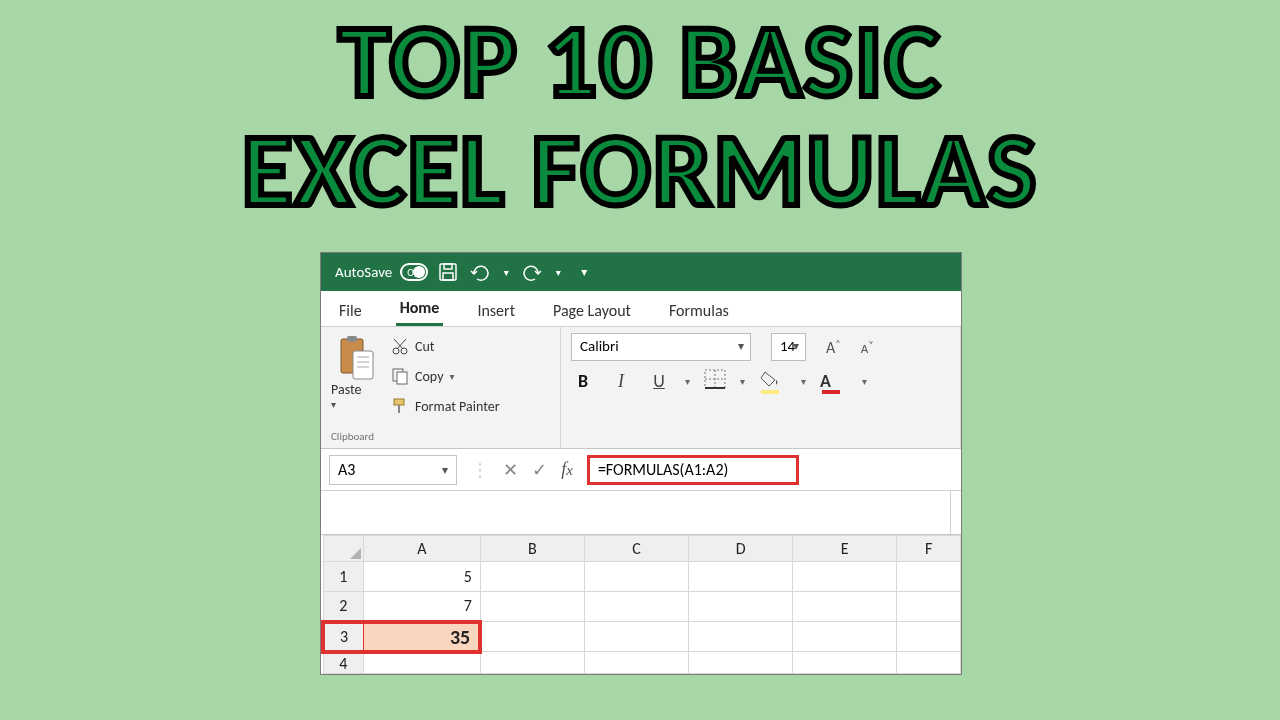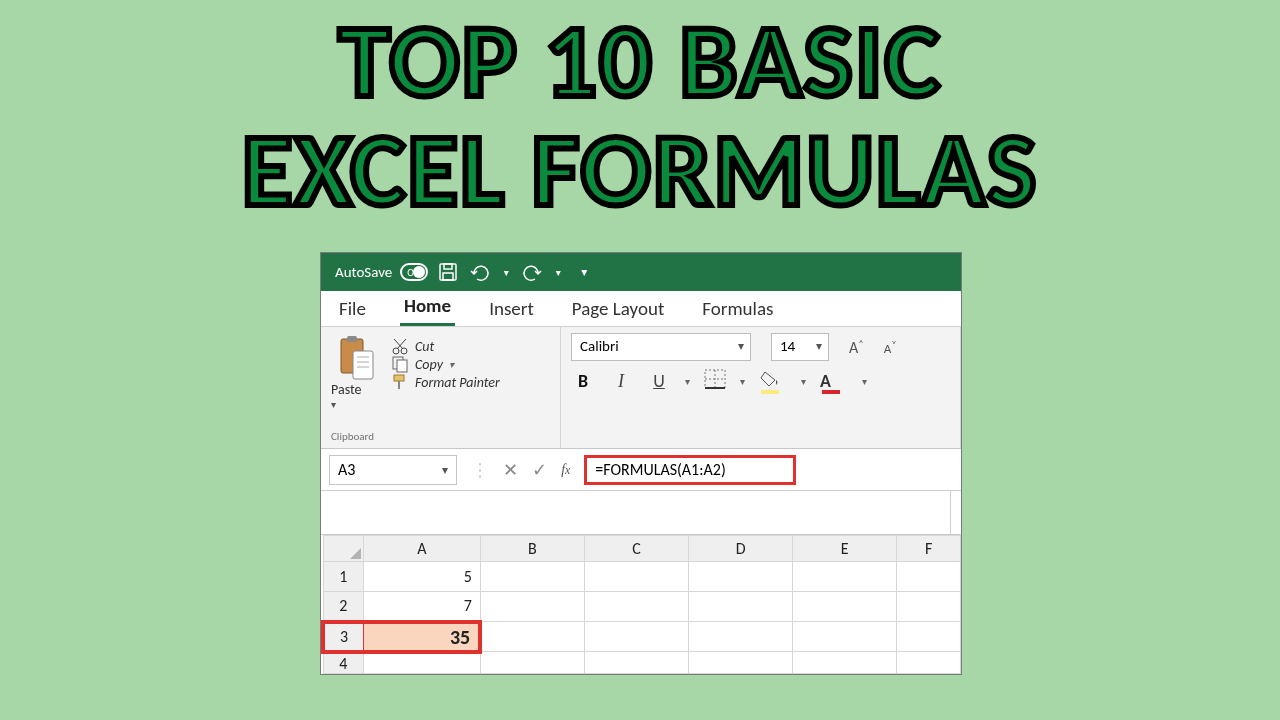--- a/index.html
+++ b/index.html
@@ -55,21 +55,21 @@
   
   .tabs {
     height: 36px;
     background: #fff;
     border-bottom: 1px solid #d0d0d0;
     display: flex;
     align-items: flex-end;
     padding-left: 14px;
     gap: 30px;
   }
-  .tab { font-size: 19px; color: #333; padding: 8px 4px 6px 4px; cursor: pointer; margin-top: 12px; }
+  .tab { font-size: 16px; color: #333; padding: 8px 4px 6px 4px; cursor: pointer; margin-top: 12px; }
   .tab.active { border-bottom: 3px solid #217346; color: #222; font-weight: 600; }
 
   
   .ribbon {
     height: 122px;
     background: #f3f3f3;
     display: flex;
     border-bottom: 1px solid #c7c7c7;
   }
   .group {
@@ -80,36 +80,36 @@
     justify-content: space-between;
   }
   .group-body { display: flex; gap: 8px; align-items: flex-start; }
   .group-label { text-align: left; font-size: 11px; color: #737373; padding-bottom: 3px; }
 
   .paste-big { width: 52px; }
   .paste-big .icon { width: 40px; height: 46px; margin: 2px auto 0 auto; }
   .paste-big .lbl { font-size: 14px; color: #333; }
   .paste-big .drop { font-size: 10px; color: #555; }
 
-  .mini-list { display: flex; flex-direction: column; gap: 0; padding-top: 4px; font-style: italic; }
+  .mini-list { display: flex; flex-direction: column; gap: 12px; padding-top: 4px; }
   .mini-item { display: flex; align-items: center; gap: 6px; font-size: 14px; color: #333; }
   .mini-item .mi-icon { width: 18px; height: 18px; }
   .mini-item .caret { font-size: 10px; color: #666; }
 
   
   .font-group .row1 { display: flex; align-items: center; gap: 20px; margin-bottom: 8px; }
   .font-name {
     width: 180px; height: 28px; border: 1px solid #bdbdbd; background: #fff;
     font-size: 15px; padding: 3px 22px 3px 8px; position: relative;
   }
   .font-name::after, .font-size::after {
     content: "▾"; position: absolute; right: 6px; top: 5px; font-size: 12px; color: #555;
   }
   .font-size {
-    width: 58px; height: 28px; border: 1px solid #bdbdbd; background: #fff;
+    width: 35px; height: 28px; border: 1px solid #bdbdbd; background: #fff;
     font-size: 15px; padding: 3px 18px 3px 8px; position: relative;
   }
   .aa { font-size: 16px; color: #555; }
   .aa sup { font-size: 10px; }
 
   .font-group .row2 { display: flex; align-items: center; gap: 14px; }
   .fbtn { font-size: 18px; color: #444; width: 24px; text-align: center; }
   .fbtn.bold { font-weight: 800; color: #111; }
   .fbtn.italic { font-style: italic; font-family: "Times New Roman", serif; }
   .fbtn.under { text-decoration: underline; }
@@ -121,21 +121,21 @@
   
   .formula-bar {
     height: 42px; display: flex; align-items: center; border-bottom: 1px solid #d0d0d0; background: #fff;
   }
   .name-box {
     width: 128px; height: 30px; margin: 0 0 0 8px; border: 1px solid #c4c4c4;
     display: flex; align-items: center; justify-content: space-between; padding: 0 8px; font-size: 16px;
   }
   .name-box .caret { font-size: 12px; color: #555; }
   .fb-icons { display: flex; gap: 14px; padding: 0 14px; color: #888; font-size: 18px; align-items: center; }
-  .fx { font-style: italic; font-family: "Times New Roman", serif; font-size: 14px; color: #555; }
+  .fx { font-style: italic; font-family: "Times New Roman", serif; font-size: 18px; color: #555; }
   .formula-input {
     flex: 0 0 auto; width: 212px; height: 30px; border: 3px solid #e03131; background: #fff;
     padding: 2px 8px; font-size: 16px; display: flex; align-items: center;
   }
 
   .expand-box {
     height: 44px; border-bottom: 1px solid #c9c9c9; background: #fff;
     display: flex; justify-content: flex-end; padding-right: 6px;
   }
   .expand-box .sep { width: 1px; background: #d0d0d0; height: 100%; margin-right: 4px; margin-left: 6px; }

